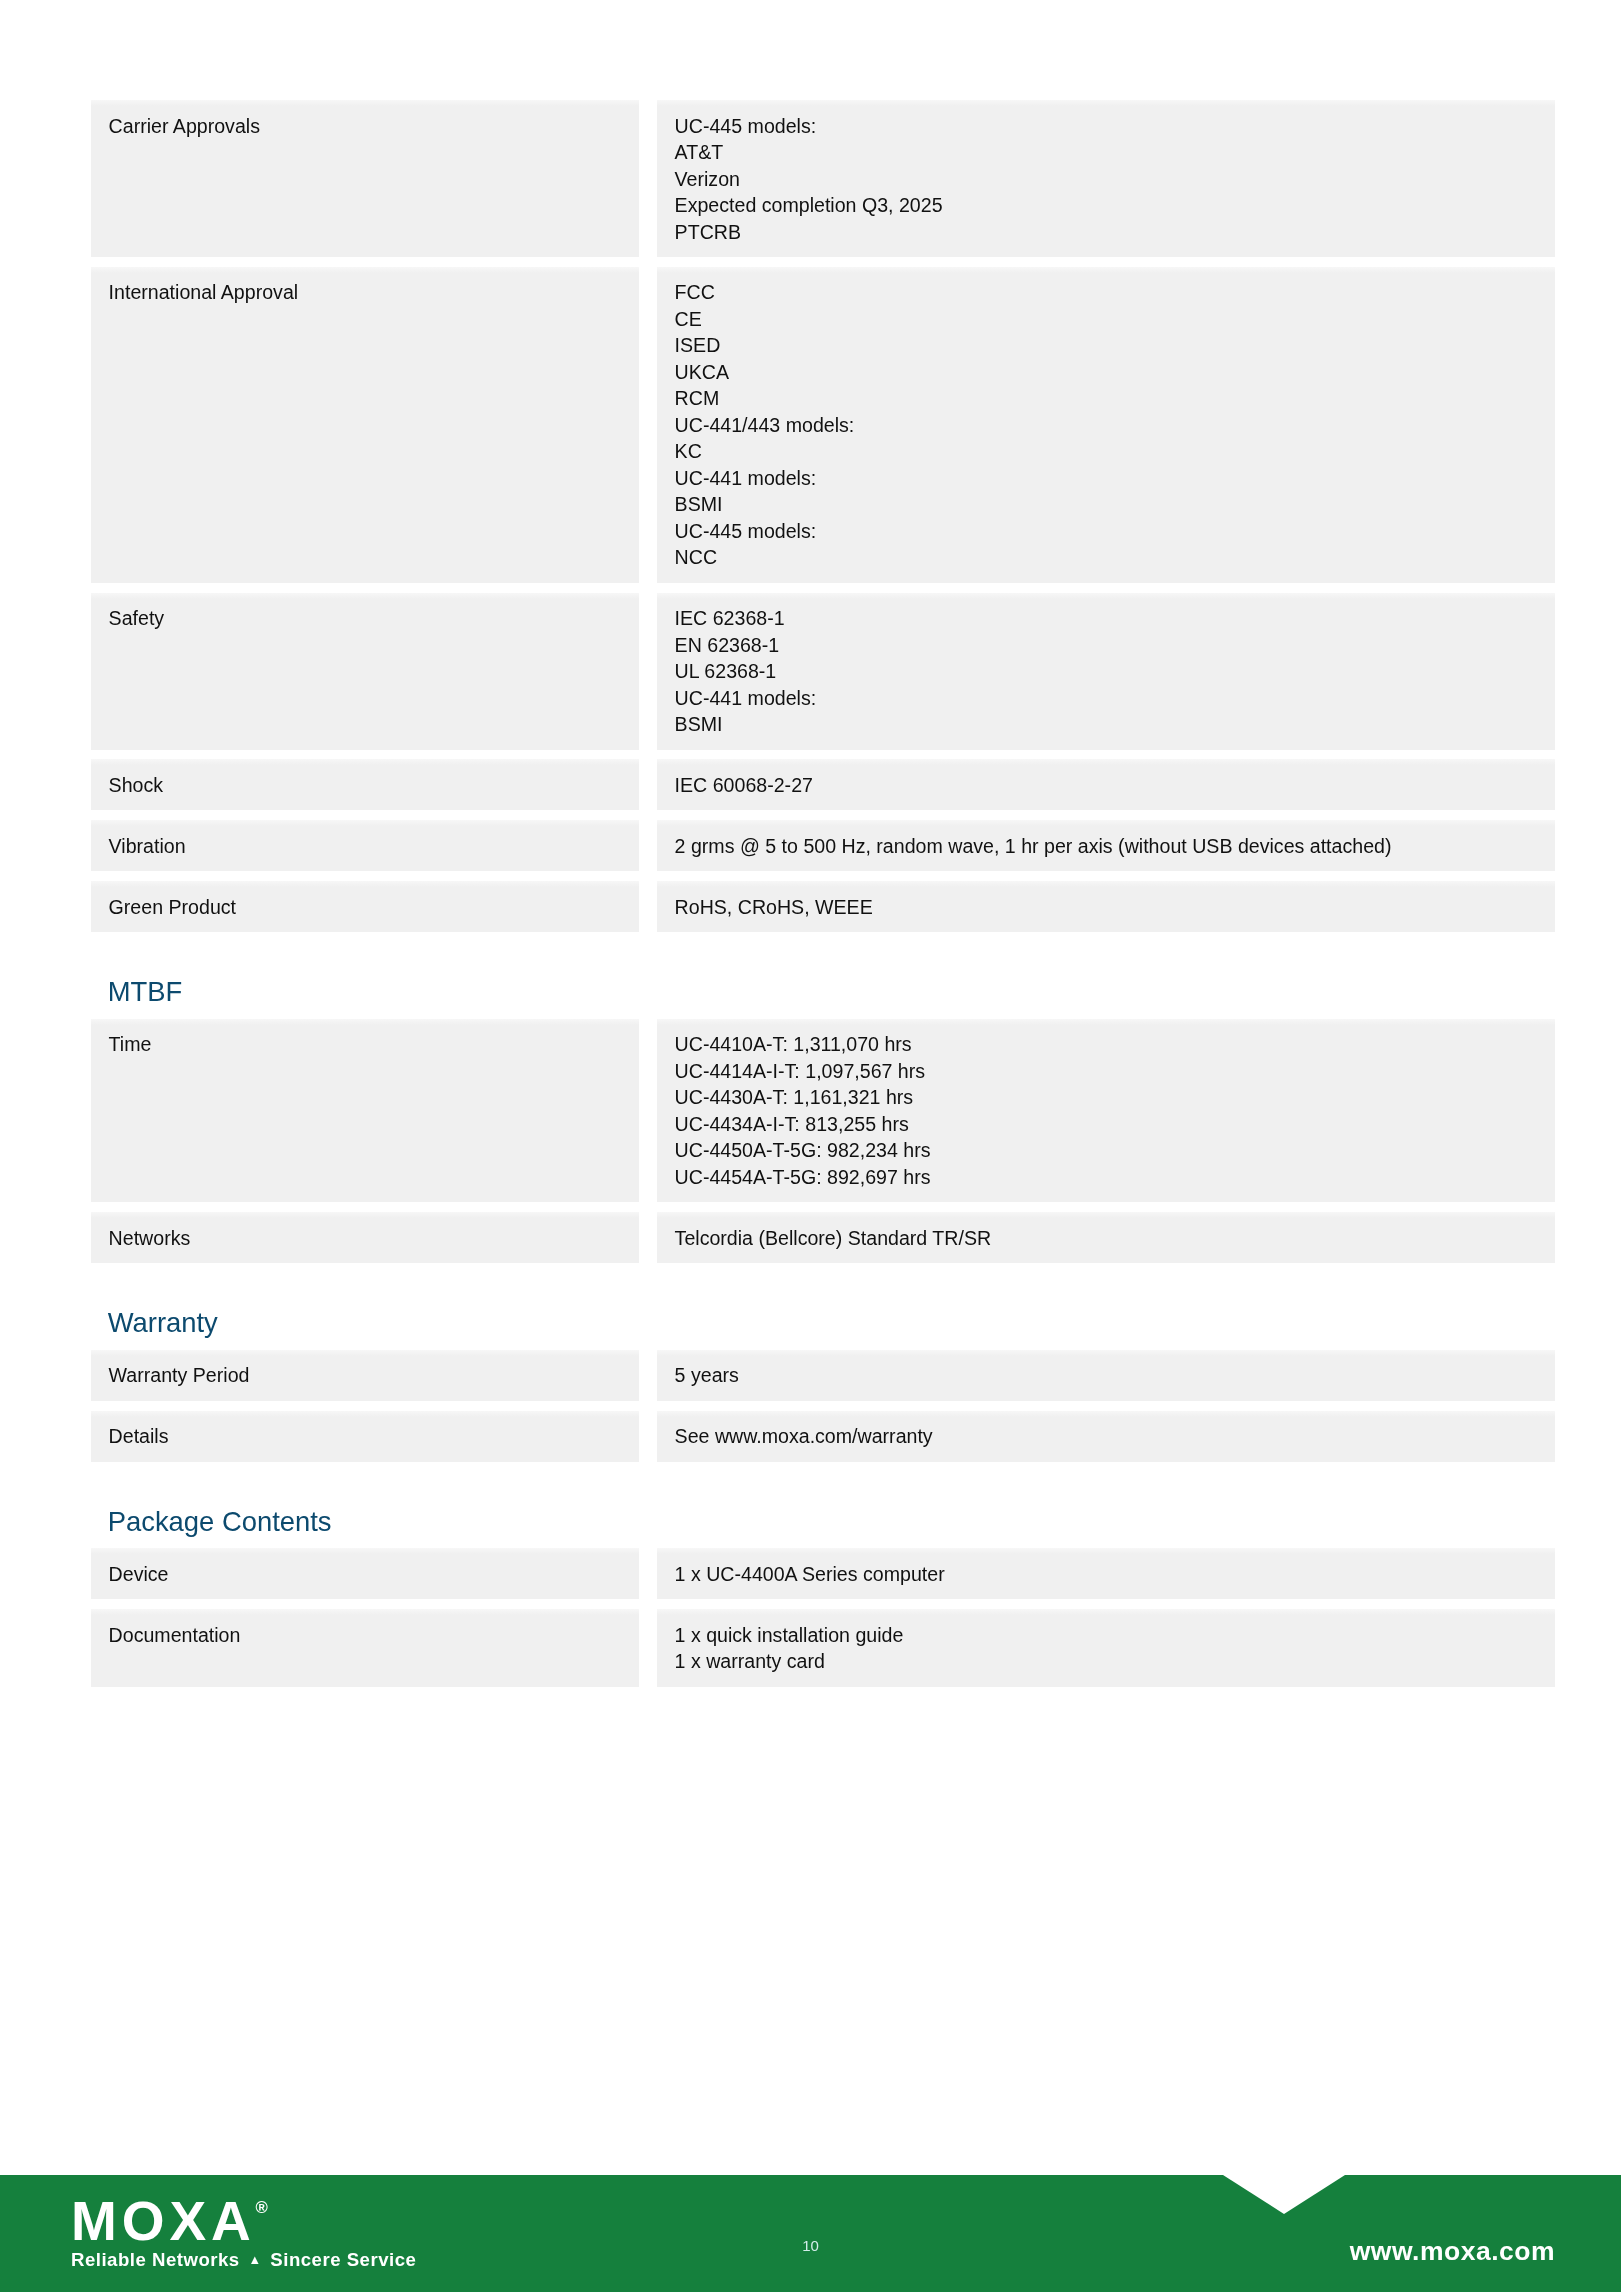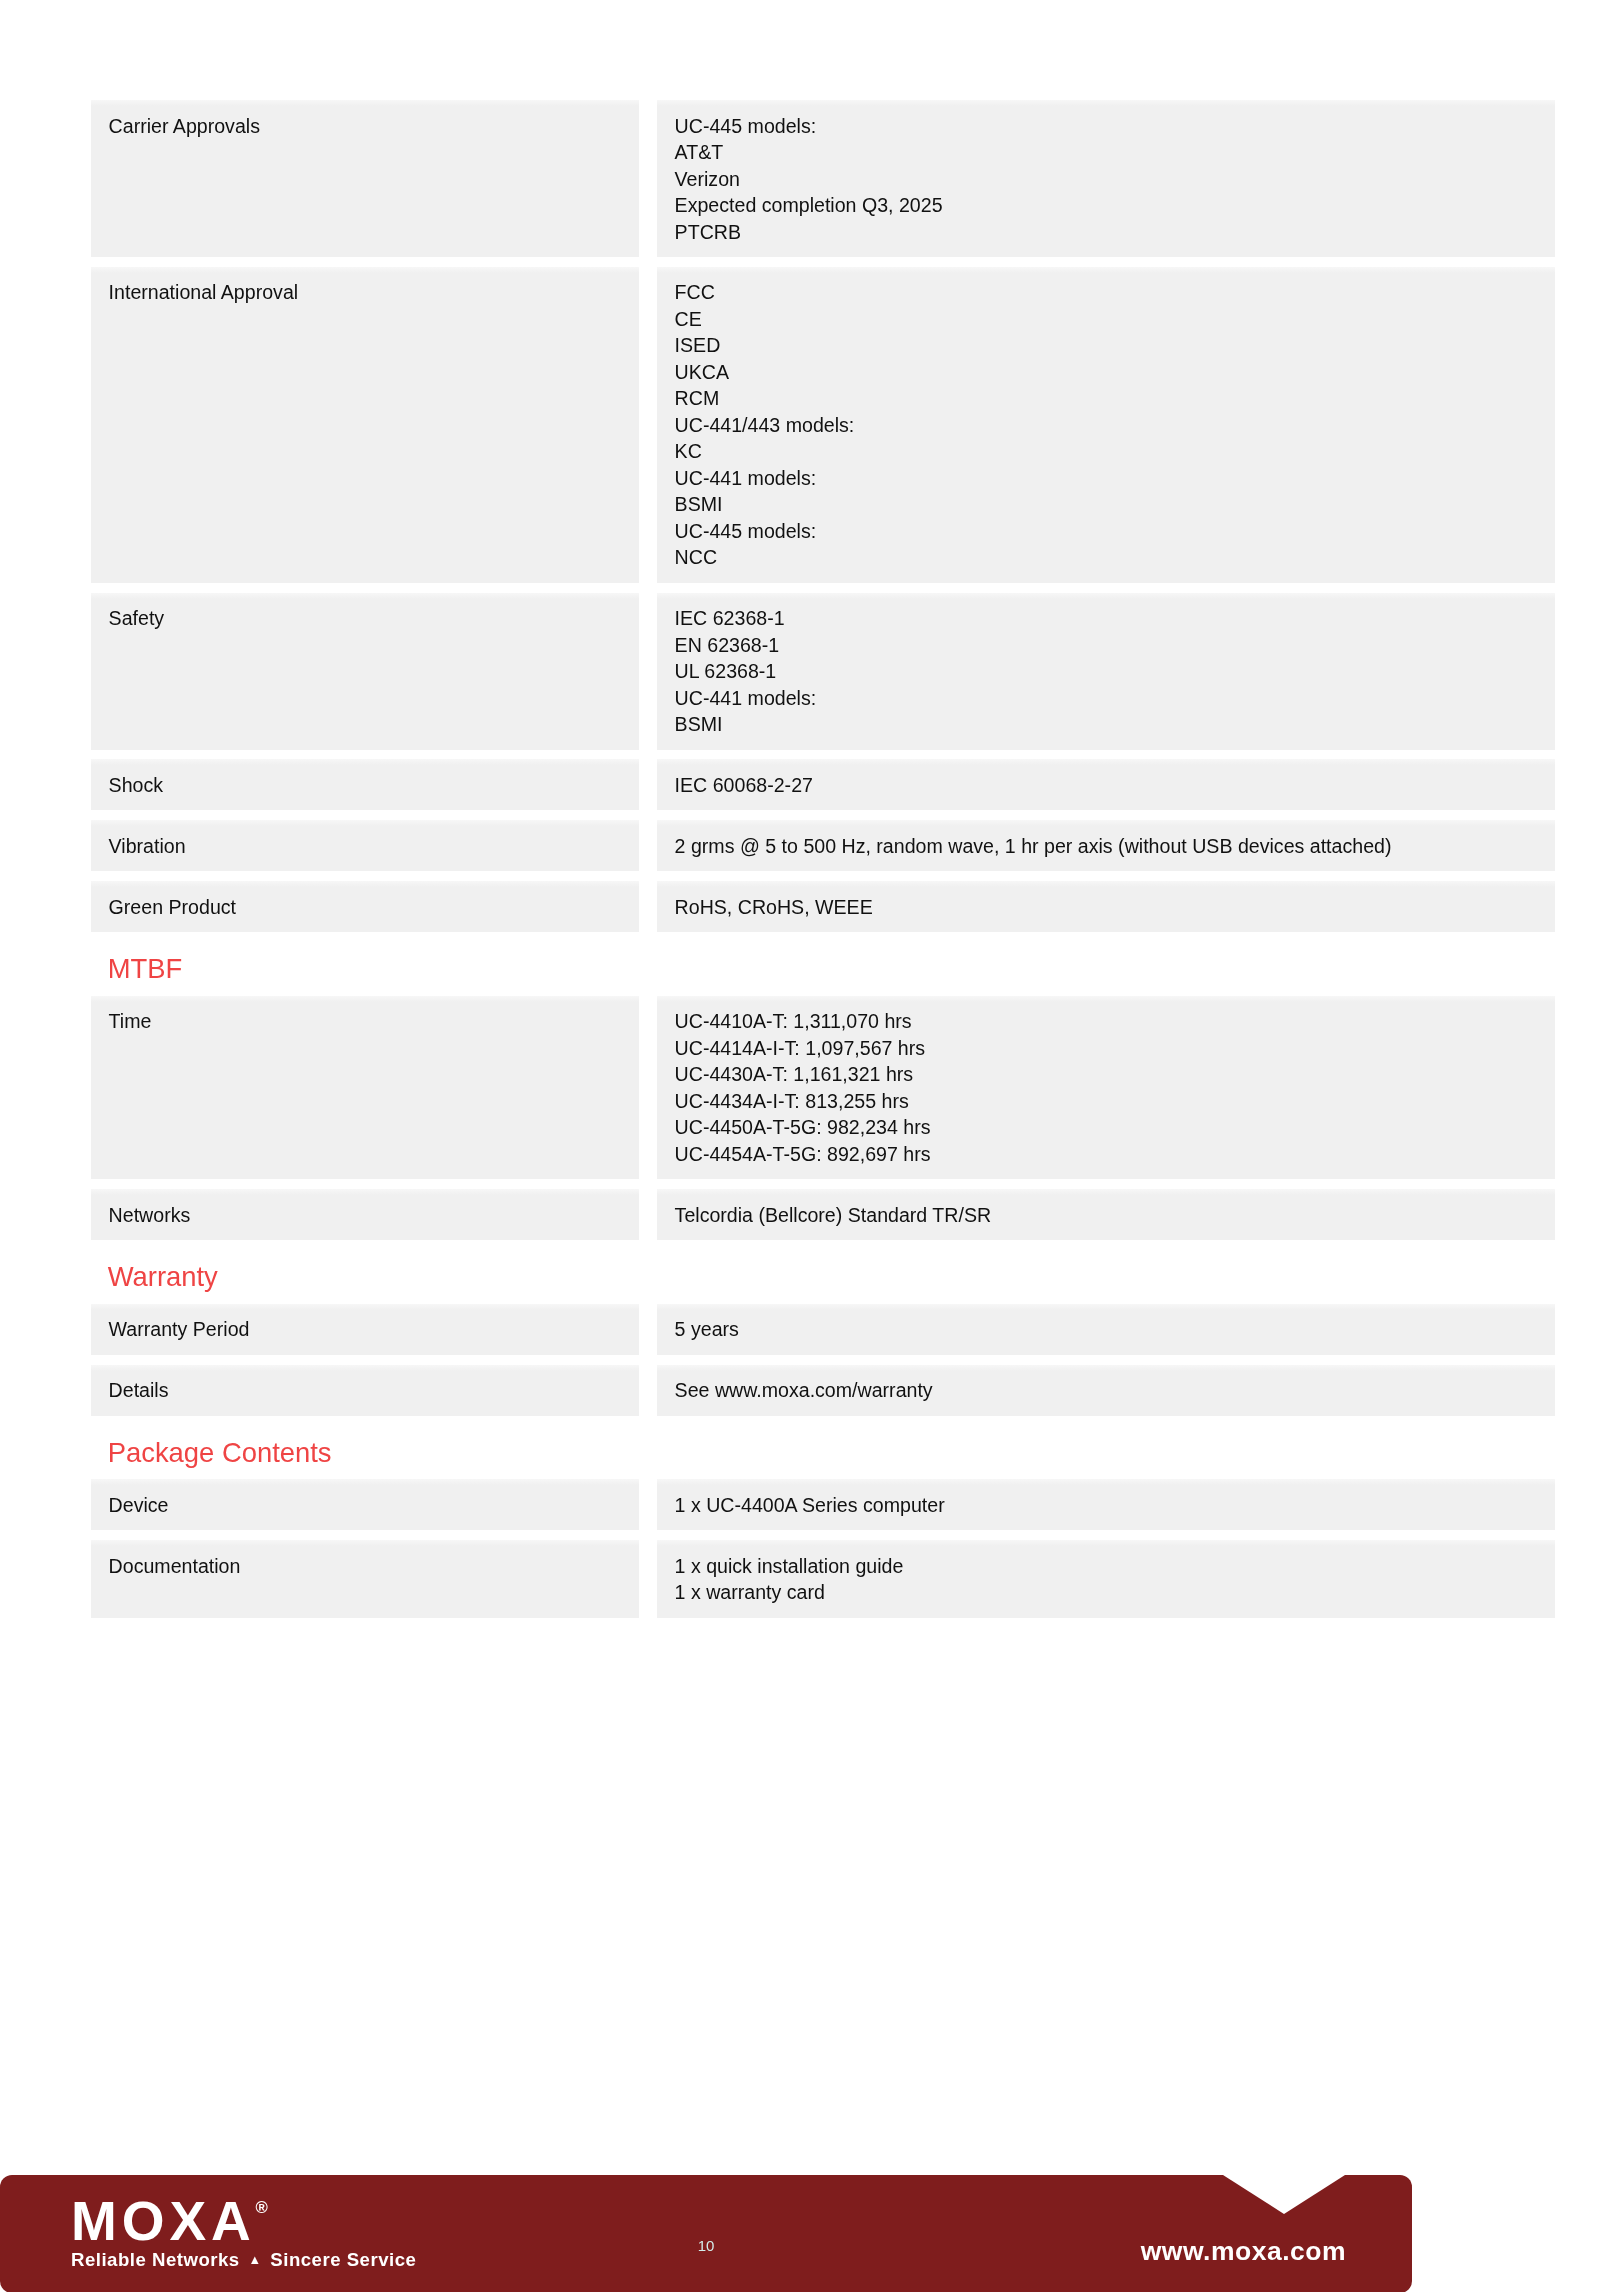--- a/index.html
+++ b/index.html
@@ -41,35 +41,34 @@
     flex: none;
   }
 
   .cell.value {
     flex: 1;
   }
 
   .section-title {
     font-size: 27.4px;
     line-height: 33px;
-    color: #ef4444;
+    color: #0c4a6e;
     padding-left: 16.7px;
-    margin-top: 20px;
+    margin-top: 43px;
     margin-bottom: 10.8px;
   }
 
   
   .footer {
     position: absolute;
     left: 0;
     bottom: 0;
-    width: 1412px;
+    width: 1621px;
     height: 118px;
-    background: #7f1d1d;
-    border-radius: 12px;
+    background: #15803d;
   }
 
   .footer .notch {
     position: absolute;
     left: 1223px;
     top: 0;
     width: 0;
     height: 0;
     border-left: 61px solid transparent;
     border-right: 61px solid transparent;

